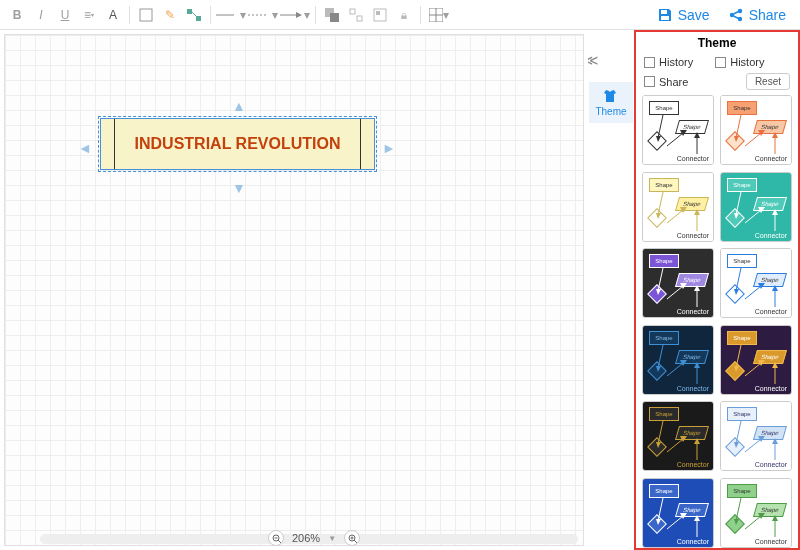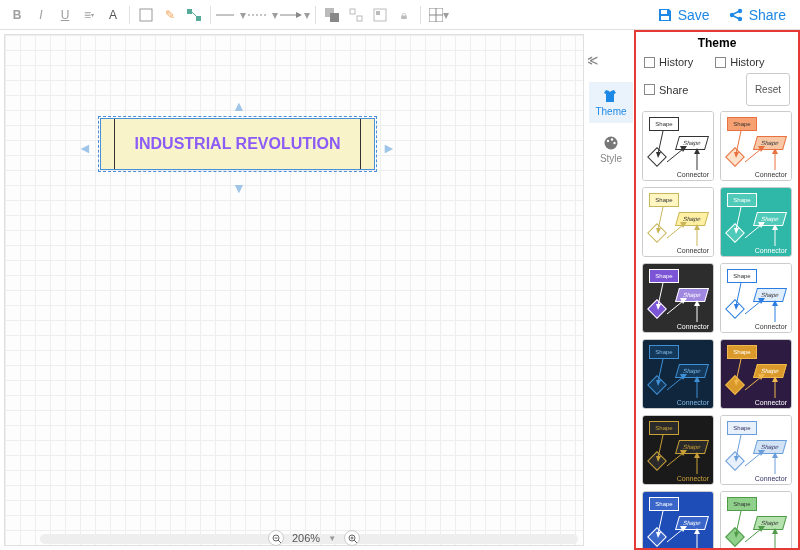--- a/index.html
+++ b/index.html
@@ -22,39 +22,39 @@
   
   .shape-sel { position: absolute; left: 100px; top: 88px; }
   .arrow { position: absolute; color: #9ec5e8; font-size: 14px; }
   .arrow.up { left: 132px; top: -20px; }
   .arrow.down { left: 132px; top: 62px; }
   .arrow.left { left: -22px; top: 22px; }
   .arrow.right { left: 282px; top: 22px; }
   .mainbox { width: 275px; height: 52px; border: 1px solid #4a90d9; background: #f9f3c9; display: flex; }
   .mb-edge { width: 14px; border-right: 1px solid #333; }
   .mb-edge.r { border-right: none; border-left: 1px solid #333; }
-  .mb-center { flex: 1; display: flex; align-items: center; justify-content: center; font-weight: bold; font-size: 16px; color: #8b5cf6; }
+  .mb-center { flex: 1; display: flex; align-items: center; justify-content: center; font-weight: bold; font-size: 16px; color: #c2410c; }
   .mainbox-border { border: 1px dashed #4a90d9; position:absolute; inset:-2px; pointer-events:none;}
   
   .bottom-bar { position: absolute; bottom: 6px; left: 40px; right: 10px; height: 10px; background: #eee; border-radius: 5px; }
   .zoom-ctrl { position: absolute; bottom: 4px; left: 268px; display: flex; align-items: center; gap: 8px; color: #555; font-size: 11px; }
   .zoom-btn { width: 16px; height: 16px; border: 1px solid #ccc; border-radius: 50%; display: flex; align-items: center; justify-content: center; cursor: pointer; background: #fff; }
   
   
   .side-tabs { width: 46px; background: #fff; padding-top: 18px; display: flex; flex-direction: column; align-items: center; gap: 6px; }
   .st-item { width: 44px; display: flex; flex-direction: column; align-items: center; gap: 2px; padding: 6px 0; cursor: pointer; color: #888; font-size: 10px; }
   .st-item.active { color: #1e88e5; background: #eaf3fb; }
   .st-icon { width: 16px; height: 16px; }
   .collapse-chev { color: #888; font-size: 14px; padding: 4px; cursor: pointer; margin-bottom: 4px; margin-left:-40px; }
   
   
   .panel { width: 166px; border: 2px solid #e53935; background: #fff; display: flex; flex-direction: column; position: relative; }
   .panel-title { text-align: center; font-weight: bold; padding: 4px 0 6px; font-size: 12px; }
   .opt-row { display: flex; align-items: center; padding: 0 8px 5px; gap: 4px; font-size: 11px; color: #333; }
-  .opt-row .reset { margin-left: auto; border: 1px solid #ccc; border-radius: 3px; padding: 10px 8px; font-size: 10px; cursor: pointer; color:#555; }
+  .opt-row .reset { margin-left: auto; border: 1px solid #ccc; border-radius: 3px; padding: 2px 8px; font-size: 10px; cursor: pointer; color:#555; }
   .cb { width: 11px; height: 11px; border: 1px solid #888; display: inline-block; }
   .opt-row .rlabel { margin-left:18px; }
   
   .swatches { flex: 1; overflow: hidden; padding: 0 6px; display: grid; grid-template-columns: 1fr 1fr; gap: 6px; }
   .swatch { height: 70px; border: 1px solid #ccc; border-radius: 3px; position: relative; cursor: pointer; overflow: hidden; }
   .sw-bg { position: absolute; inset: 0; }
   .sw-s1 { position: absolute; left: 6px; top: 5px; width: 30px; height: 14px; border: 1px solid; display:flex; align-items:center; justify-content:center; font-size:6px;}
   .sw-s2 { position: absolute; right: 6px; top: 24px; width: 30px; height: 14px; border: 1px solid; transform: skewX(-16deg); display:flex; align-items:center; justify-content:center; font-size:6px;}
   .sw-s3 { position: absolute; left: 7px; bottom: 16px; width: 14px; height: 14px; border: 1px solid; transform: rotate(45deg); }
   .sw-conn { position: absolute; right: 4px; bottom: 2px; font-size: 7px; }
@@ -184,29 +184,20 @@
   </div>
 
   <div class="side-tabs">
     <div class="collapse-chev">≪</div>
     <div class="st-item active">
       <svg class="st-icon" viewBox="0 0 16 16">
           <path fill="#1e88e5" d="M3 2l3 1c0 1 2 1 2 0l3-1 2 3-2 1v8H3V6L1 5z"></path>
         </svg>
       <span>Theme</span>
     </div>
-    <div class="st-item">
-      <svg class="st-icon" viewBox="0 0 16 16">
-          <circle cx="8" cy="8" r="6.5" fill="#777"></circle>
-          <circle cx="5" cy="6" r="1.2" fill="#fff"></circle>
-          <circle cx="9" cy="4.5" r="1.2" fill="#fff"></circle>
-          <circle cx="11.5" cy="8" r="1.2" fill="#fff"></circle>
-        </svg>
-      <span>Style</span>
-    </div>
   </div>
 
   <div class="panel">
     <div class="panel-title">Theme</div>
     <div class="opt-row">
       <span class="cb"></span>
       <span>History</span>
       <span class="cb rlabel"></span>
       <span>History</span>
     </div>

